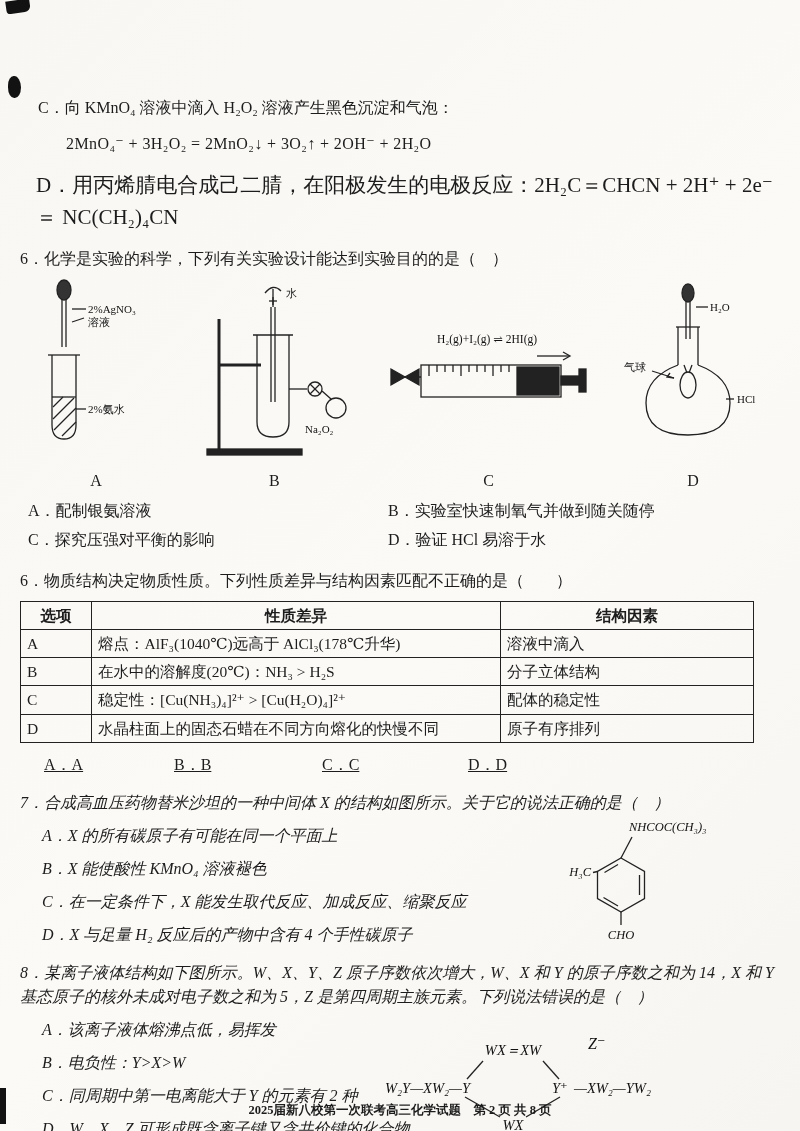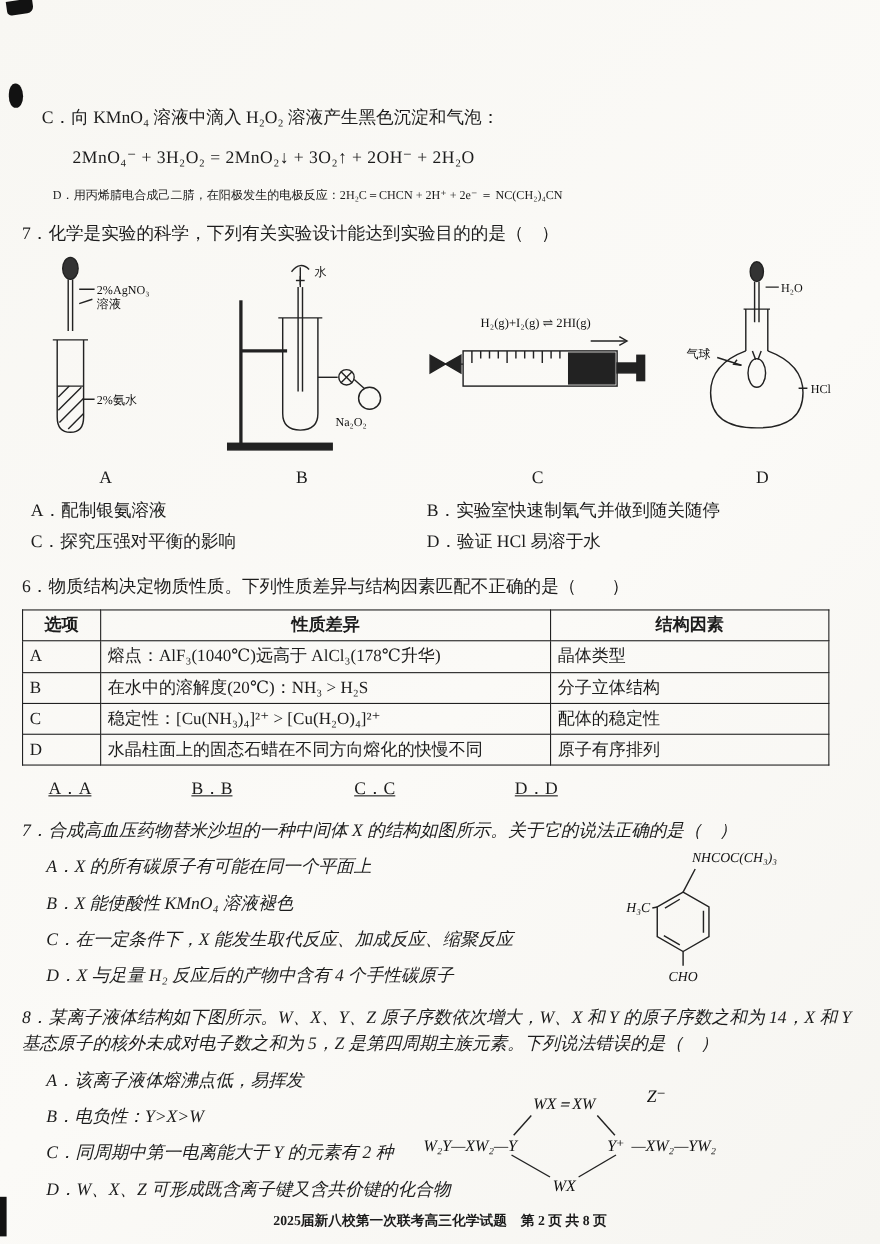--- a/index.html
+++ b/index.html
@@ -9,21 +9,21 @@
     margin:0 auto;
     background:linear-gradient(135deg,#f8f7f3 0%,#fbfaf7 55%,#f6f5f1 100%);
     font-family:"Liberation Serif","DejaVu Serif",serif;
     color:#1c1c1c;
     overflow:hidden;
   }
   .content{padding:96px 26px 0 20px;font-size:16px;line-height:1.5;}
   p{margin:0;}
   .line-c{margin-left:18px;}
   .equation{margin:12px 0 14px 46px;letter-spacing:.4px;}
-  .line-d{margin-left:28px;font-size:11px;}
+  .line-d{margin-left:16px;font-size:21px;}
   .stem{margin-top:14px;}
   .justify{text-align:justify;}
   
   .apparatus-row{display:flex;justify-content:space-between;align-items:flex-end;margin-top:6px;padding:0 6px;}
   .app-cell{display:flex;flex-direction:column;align-items:center;}
   .app-label{font-size:16px;margin-top:2px;}
   svg text{fill:#111;font-family:"Liberation Serif","DejaVu Serif",serif;}
   
   .q5-opts{margin:4px 0 0 8px;line-height:1.8;}
   .opt-row span{display:inline-block;}
@@ -57,21 +57,21 @@
   <div class="artifact a1"></div>
   <div class="artifact a2"></div>
   <div class="artifact a3"></div>
 
   <div class="content">
 
     <p class="line-c">C．向 KMnO₄ 溶液中滴入 H₂O₂ 溶液产生黑色沉淀和气泡：</p>
     <p class="equation">2MnO₄⁻ + 3H₂O₂ = 2MnO₂↓ + 3O₂↑ + 2OH⁻ + 2H₂O</p>
     <p class="line-d">D．用丙烯腈电合成己二腈，在阳极发生的电极反应：2H₂C＝CHCN + 2H⁺ + 2e⁻ ＝ NC(CH₂)₄CN</p>
 
-    <p class="stem">7．化学是实验的科学，下列有关实验设计能达到实验目的的是（　）</p>
+    <p class="stem">6．化学是实验的科学，下列有关实验设计能达到实验目的的是（　）</p>
 
     <div class="apparatus-row">
 
       <div class="app-cell">
         <svg width="140" height="190" viewBox="0 0 140 190">
           <g stroke="#222" fill="none" stroke-width="1.3">
             <ellipse cx="38" cy="13" rx="7" ry="10" fill="#333"></ellipse>
             <line x1="36" y1="23" x2="36" y2="70"></line>
             <line x1="40" y1="23" x2="40" y2="70"></line>
             <line x1="46" y1="32" x2="60" y2="32"></line>
@@ -191,21 +191,21 @@
     <table class="q6-table">
       <tbody>
           <tr>
         <th class="col-opt">选项</th>
         <th class="col-diff">性质差异</th>
         <th>结构因素</th>
       </tr>
       <tr>
         <td>A</td>
         <td>熔点：AlF₃(1040℃)远高于 AlCl₃(178℃升华)</td>
-        <td>晶体类型</td>
+        <td>溶液中滴入</td>
       </tr>
       <tr>
         <td>B</td>
         <td>在水中的溶解度(20℃)：NH₃ &gt; H₂S</td>
         <td>分子立体结构</td>
       </tr>
       <tr>
         <td>C</td>
         <td>稳定性：[Cu(NH₃)₄]²⁺ &gt; [Cu(H₂O)₄]²⁺</td>
         <td>配体的稳定性</td>

